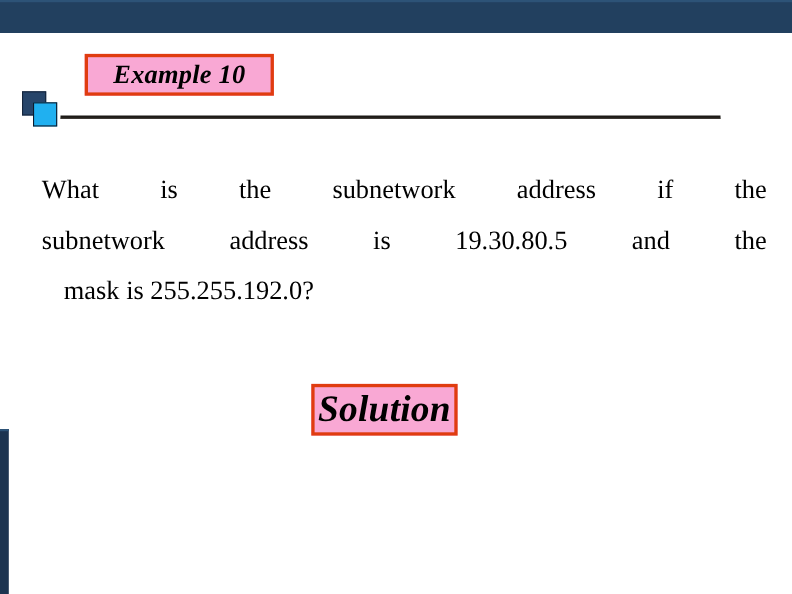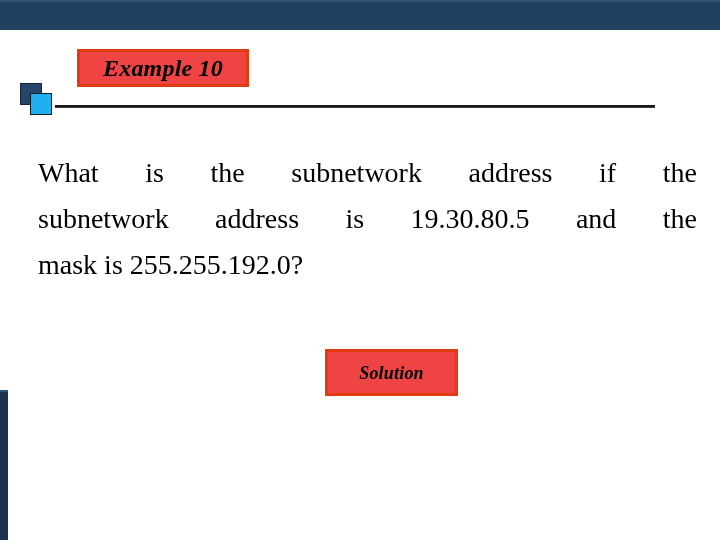--- a/index.html
+++ b/index.html
@@ -75,21 +75,21 @@
     width: 600px;
     height: 3px;
     background: #1c1a16;
     border-bottom: 1px solid #3a3630;
     box-sizing: border-box;
   }
 
   
   .boxed-label {
     position: absolute;
-    background: #ef4444;
+    background: #f9a8d4;
     border: 3px solid #e03c10;
     box-sizing: border-box;
     font-weight: bold;
     font-style: italic;
     color: #000000;
     white-space: nowrap;
     display: flex;
     align-items: center;
     justify-content: center;
     line-height: 1;
@@ -102,49 +102,49 @@
     height: 38px;
     font-size: 24px;
     letter-spacing: 0.2px;
   }
 
   .solution-box {
     left: 283px;
     top: 349px;
     width: 133px;
     height: 47px;
-    font-size: 18px;
+    font-size: 34px;
     letter-spacing: 0.2px;
-    margin-left: 42px;
   }
 
   
   .body-text {
     position: absolute;
     left: 38px;
     top: 150px;
     width: 659px;
-    font-size: 28px;
+    font-size: 24px;
     line-height: 46px;
     color: #000000;
     text-align: justify;
     text-justify: inter-word;
   }
   .body-text p {
     margin: 0;
   }
   
   .body-text .line {
     display: block;
     text-align: justify;
     text-align-last: justify;
     white-space: nowrap;
   }
   .body-text .line.last {
     text-align-last: left;
+    margin-left: 20px;
   }
 </style>
 </head>
 <body>
 
 <div id="slide">
 
   <div class="top-bar"></div>
 
   <div class="left-bar"></div>

